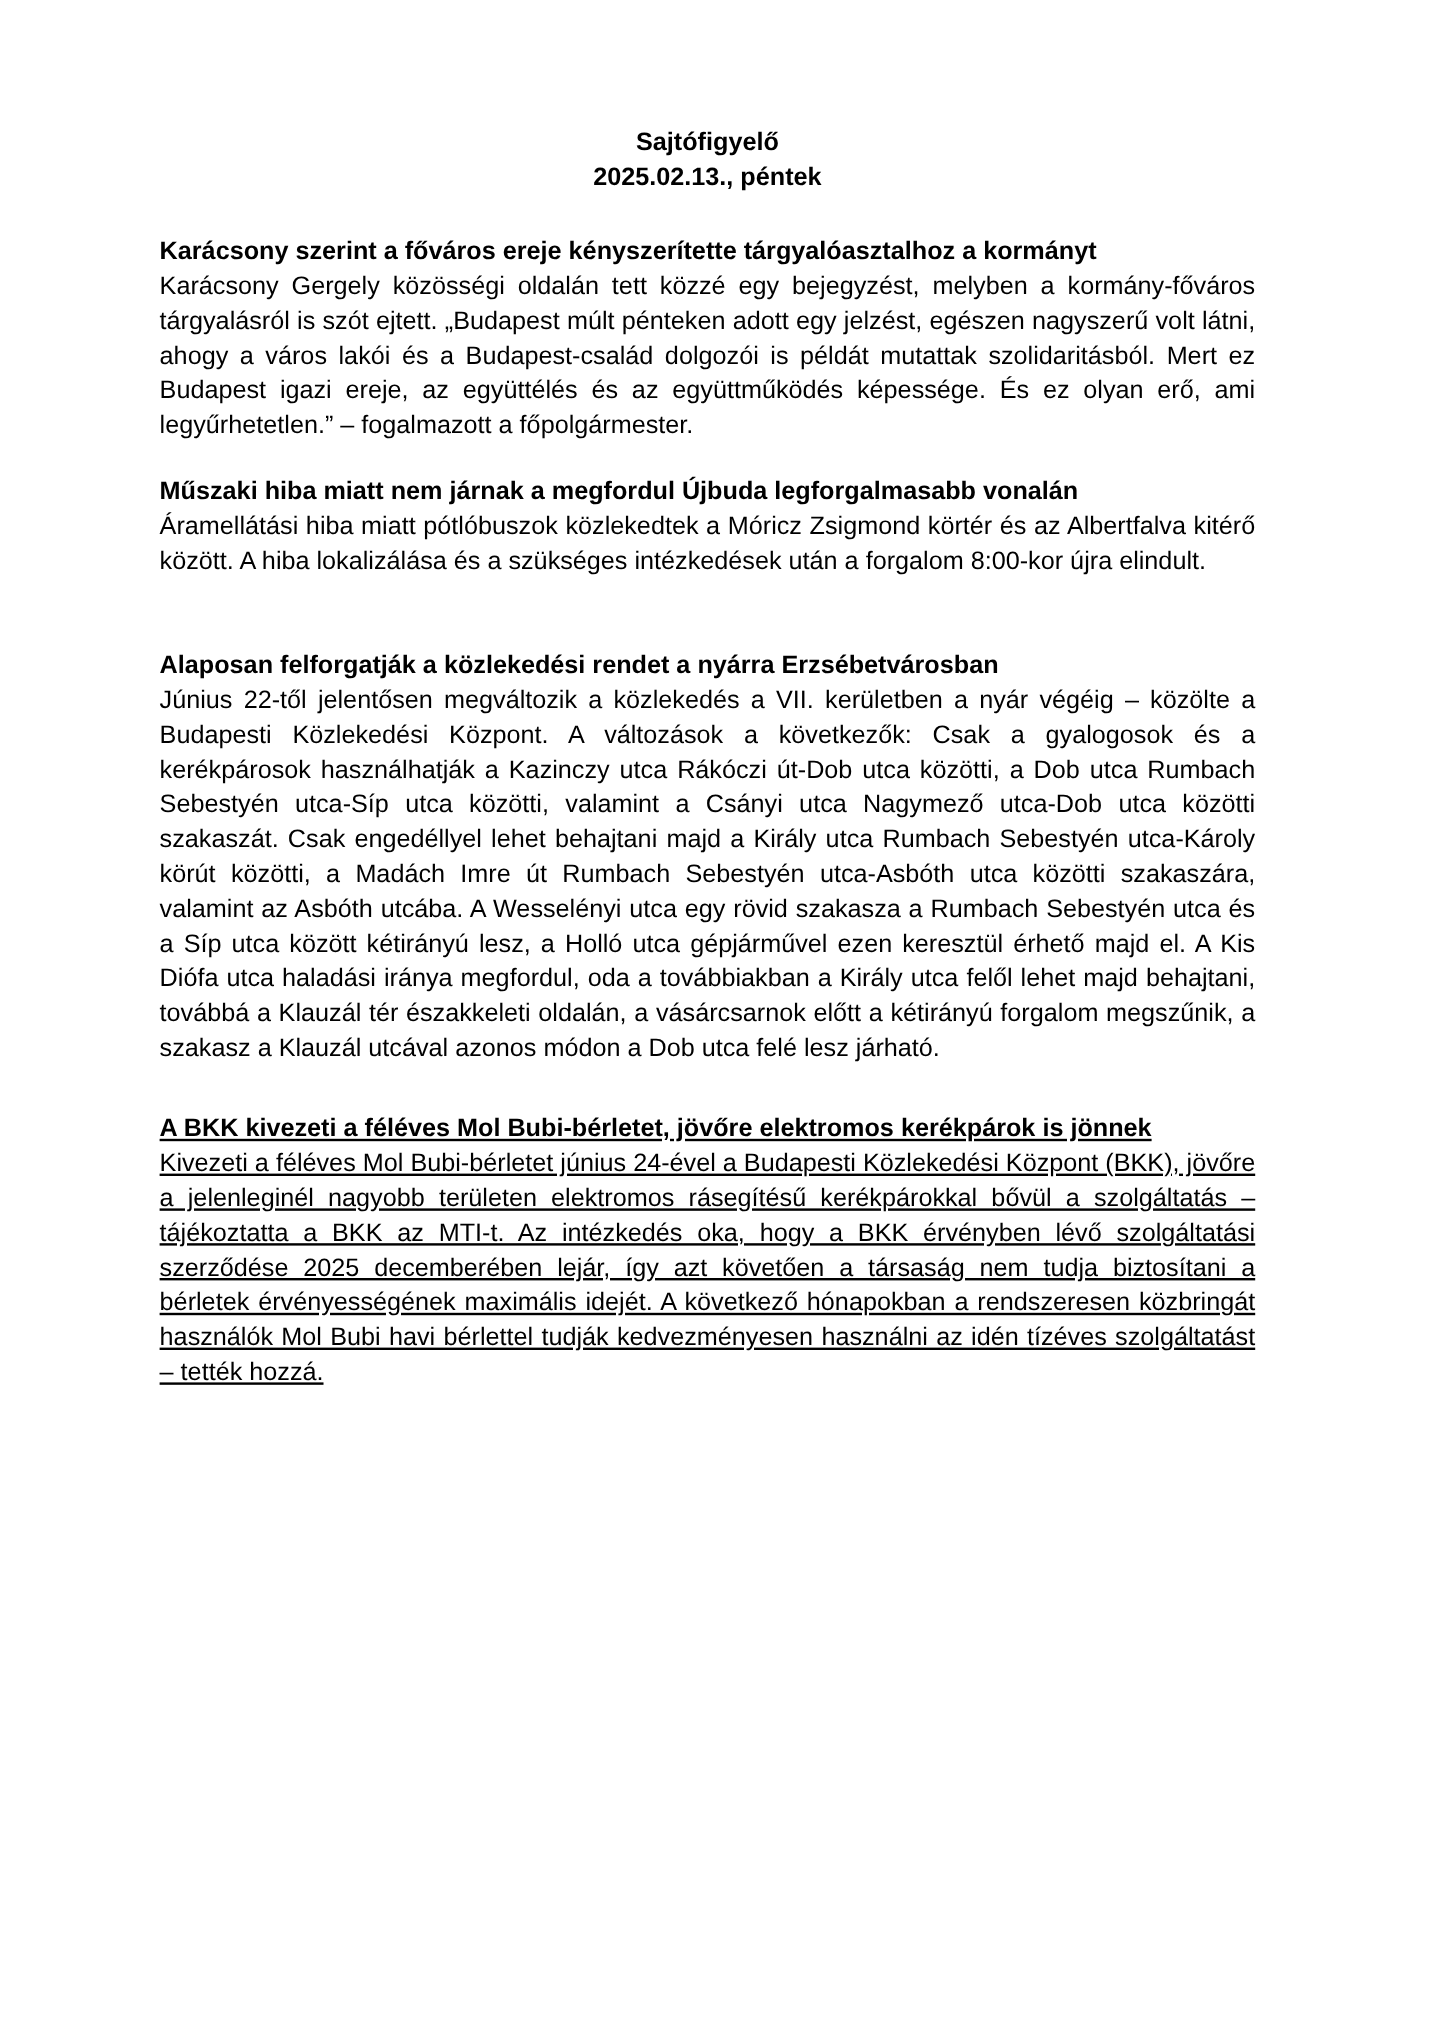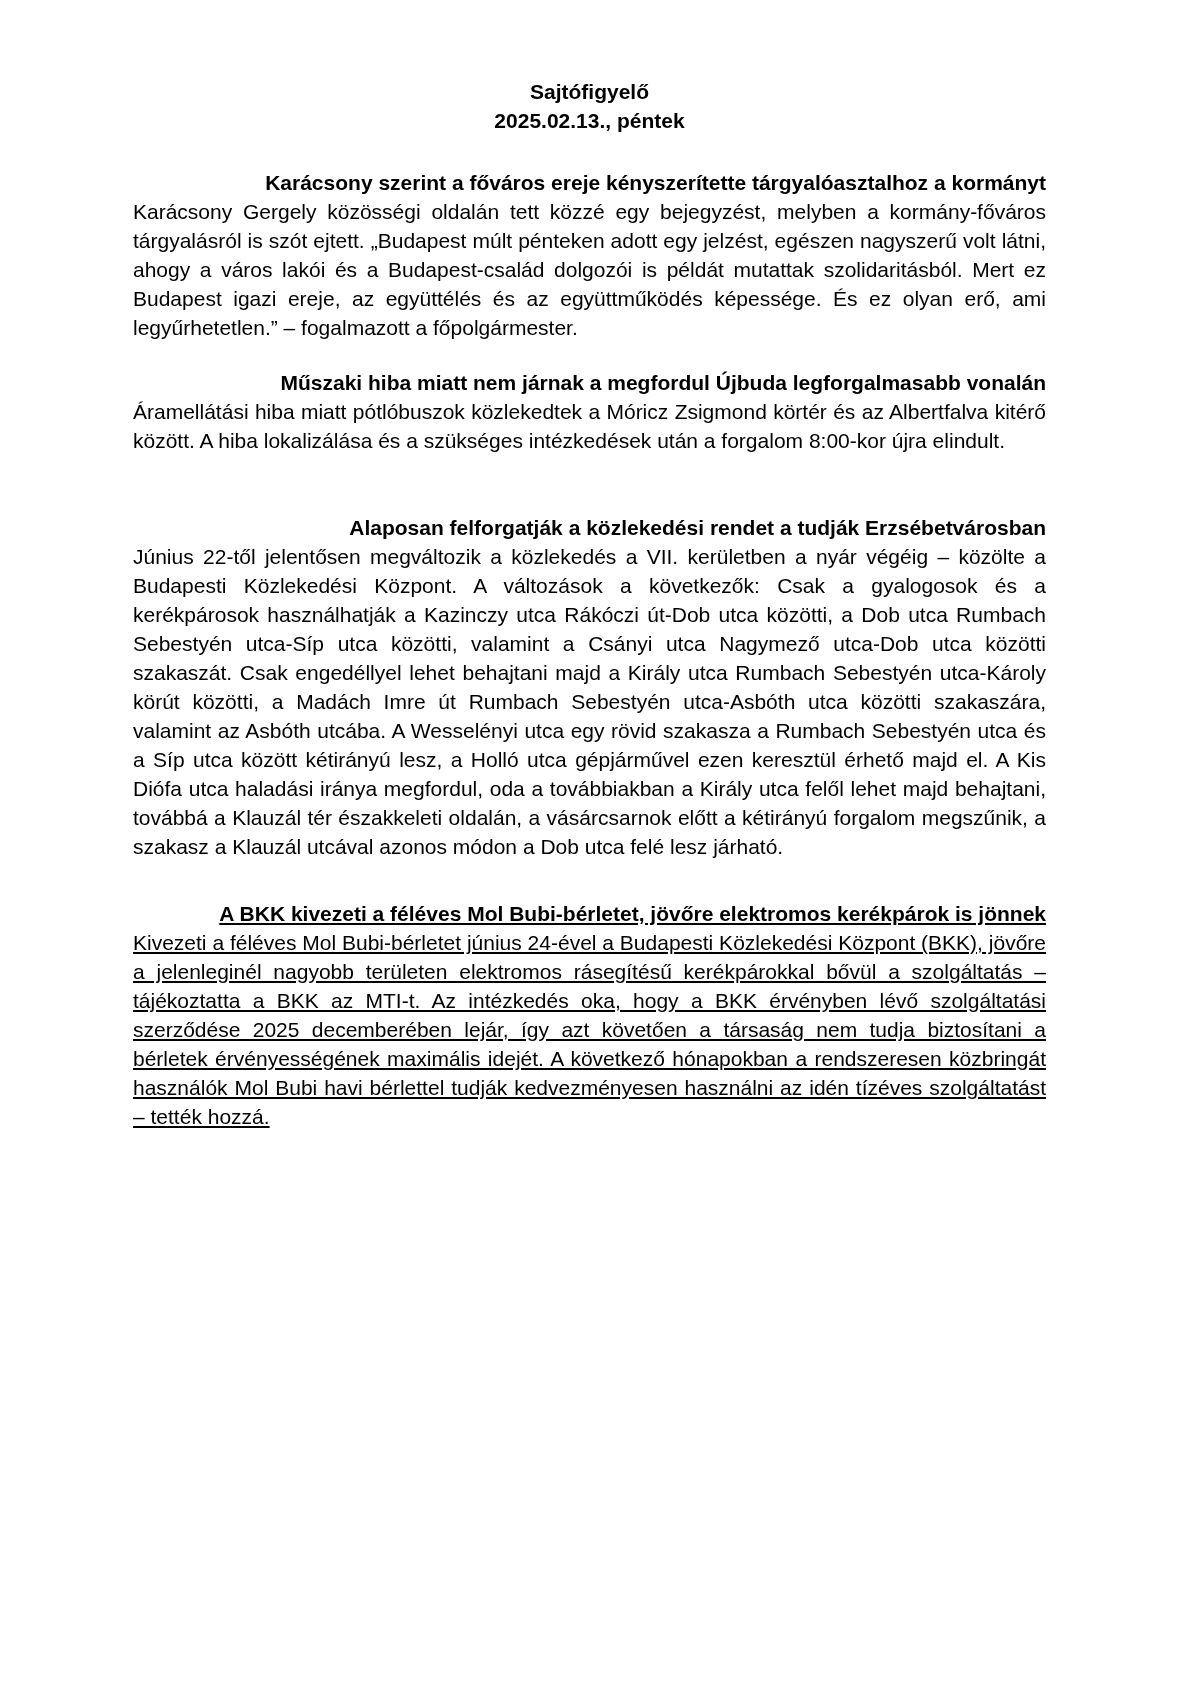--- a/index.html
+++ b/index.html
@@ -7,37 +7,36 @@
     padding: 0;
     background: #ffffff;
   }
   .page {
     position: relative;
     width: 1191px;
     height: 1684px;
     box-sizing: border-box;
     background: #ffffff;
     color: #000000;
-    padding: 77px 145px 40px 133px;
+    padding: 104px 145px 40px 133px;
     font-family: "Liberation Sans", sans-serif;
     font-size: 21px;
     line-height: 29px;
     overflow: hidden;
   }
   .title-block {
     text-align: center;
     font-weight: bold;
   }
   .news-section h2 {
     font-size: 21px;
     line-height: 29px;
     font-weight: bold;
     margin: 0;
     padding: 0;
-    text-align: right;
   }
   .news-section p {
     margin: 0;
     padding: 0;
     text-align: justify;
     text-justify: inter-word;
   }
   .s1 { margin-top: 33px; }
   .s2 { margin-top: 26px; }
   .s3 { margin-top: 58px; }
@@ -57,21 +56,21 @@
     <h2>Karácsony szerint a főváros ereje kényszerítette tárgyalóasztalhoz a kormányt</h2>
     <p>Karácsony Gergely közösségi oldalán tett közzé egy bejegyzést, melyben a kormány-főváros tárgyalásról is szót ejtett. „Budapest múlt pénteken adott egy jelzést, egészen nagyszerű volt látni, ahogy a város lakói és a Budapest-család dolgozói is példát mutattak szolidaritásból. Mert ez Budapest igazi ereje, az együttélés és az együttműködés képessége. És ez olyan erő, ami legyűrhetetlen.” – fogalmazott a főpolgármester.</p>
   </section>
 
   <section class="news-section s2">
     <h2>Műszaki hiba miatt nem járnak a megfordul Újbuda legforgalmasabb vonalán</h2>
     <p>Áramellátási hiba miatt pótlóbuszok közlekedtek a Móricz Zsigmond körtér és az Albertfalva kitérő között. A hiba lokalizálása és a szükséges intézkedések után a forgalom 8:00-kor újra elindult.</p>
   </section>
 
   <section class="news-section s3">
-    <h2>Alaposan felforgatják a közlekedési rendet a tudják Erzsébetvárosban</h2>
+    <h2>Alaposan felforgatják a közlekedési rendet a nyárra Erzsébetvárosban</h2>
     <p>Június 22-től jelentősen megváltozik a közlekedés a VII. kerületben a nyár végéig – közölte a Budapesti Közlekedési Központ. A változások a következők: Csak a gyalogosok és a kerékpárosok használhatják a Kazinczy utca Rákóczi út-Dob utca közötti, a Dob utca Rumbach Sebestyén utca-Síp utca közötti, valamint a Csányi utca Nagymező utca-Dob utca közötti szakaszát. Csak engedéllyel lehet behajtani majd a Király utca Rumbach Sebestyén utca-Károly körút közötti, a Madách Imre út Rumbach Sebestyén utca-Asbóth utca közötti szakaszára, valamint az Asbóth utcába. A Wesselényi utca egy rövid szakasza a Rumbach Sebestyén utca és a Síp utca között kétirányú lesz, a Holló utca gépjárművel ezen keresztül érhető majd el. A Kis Diófa utca haladási iránya megfordul, oda a továbbiakban a Király utca felől lehet majd behajtani, továbbá a Klauzál tér északkeleti oldalán, a vásárcsarnok előtt a kétirányú forgalom megszűnik, a szakasz a Klauzál utcával azonos módon a Dob utca felé lesz járható.</p>
   </section>
 
   <section class="news-section s4">
     <h2>A BKK kivezeti a féléves Mol Bubi-bérletet, jövőre elektromos kerékpárok is jönnek</h2>
     <p>Kivezeti a féléves Mol Bubi-bérletet június 24-ével a Budapesti Közlekedési Központ (BKK), jövőre a jelenleginél nagyobb területen elektromos rásegítésű kerékpárokkal bővül a szolgáltatás – tájékoztatta a BKK az MTI-t. Az intézkedés oka, hogy a BKK érvényben lévő szolgáltatási szerződése 2025 decemberében lejár, így azt követően a társaság nem tudja biztosítani a bérletek érvényességének maximális idejét. A következő hónapokban a rendszeresen közbringát használók Mol Bubi havi bérlettel tudják kedvezményesen használni az idén tízéves szolgáltatást – tették hozzá.</p>
   </section>
 
 </div>
 

